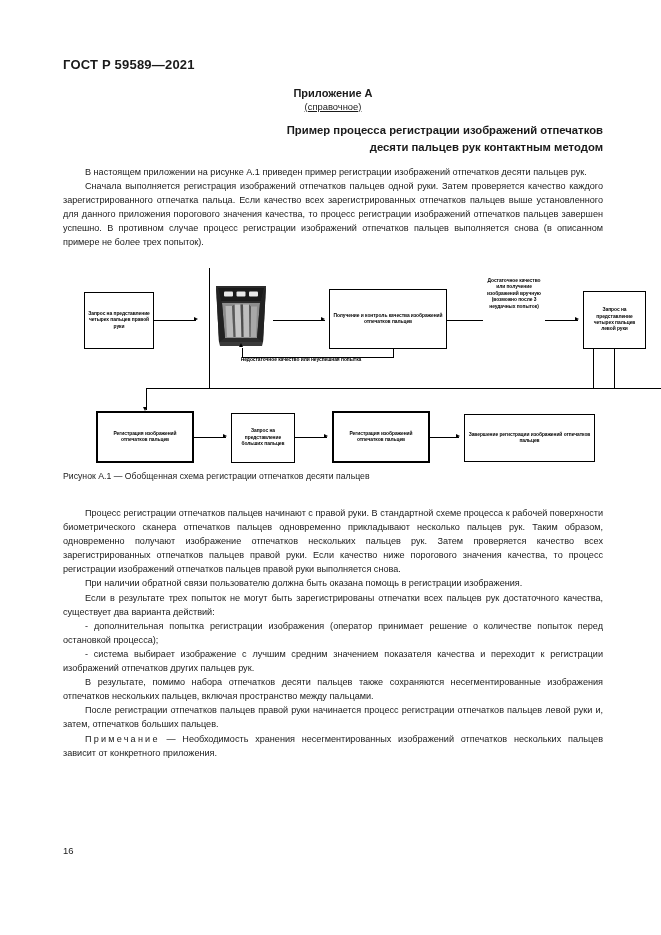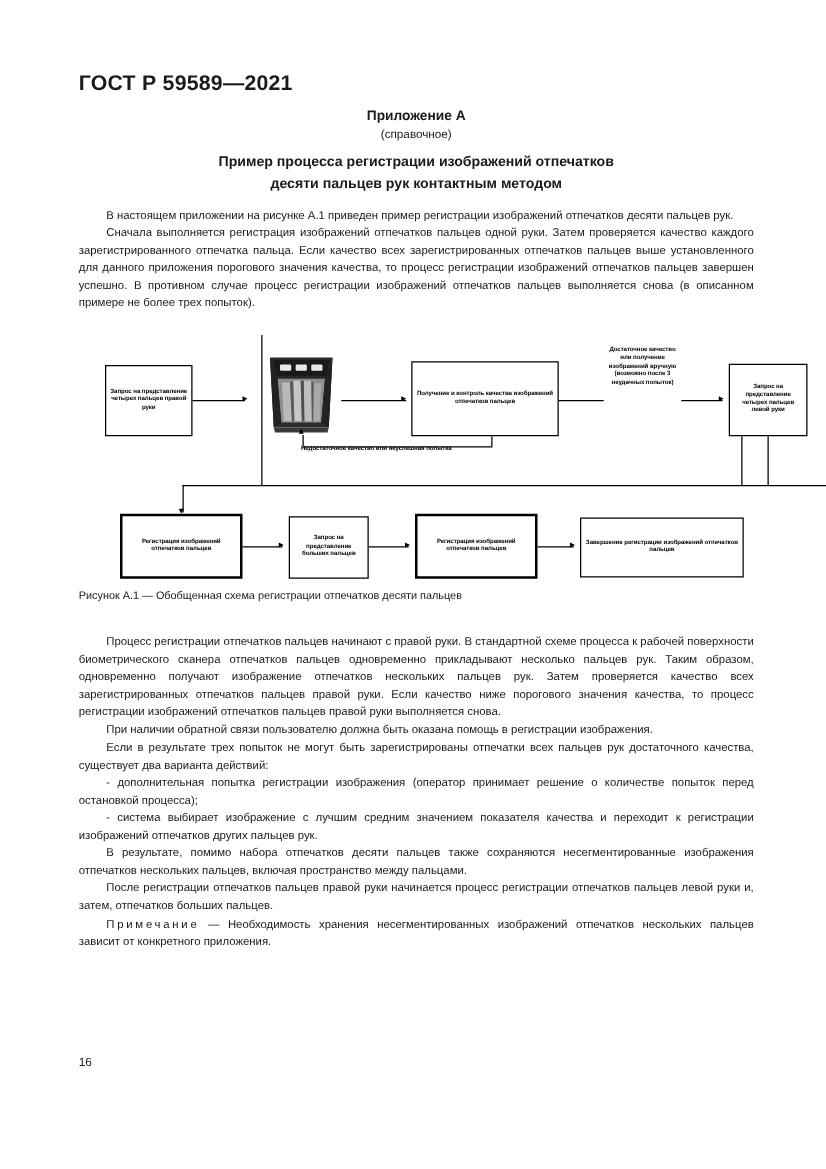--- a/index.html
+++ b/index.html
@@ -21,21 +21,21 @@
     inset: 0;
     width: 661px;
     height: 935px;
   }
 
   
   .doc-header {
     position: absolute;
     left: 63px;
     top: 57px;
-    font-size: 17px;
+    font-size: 13px;
     font-weight: bold;
     letter-spacing: 0.2px;
   }
 
   
   .annex-block {
     position: absolute;
     left: 63px;
     top: 86px;
     width: 540px;
@@ -43,27 +43,28 @@
   }
   .annex-line {
     font-size: 11px;
     font-weight: bold;
     line-height: 14px;
   }
   .annex-sub {
     font-size: 9.4px;
     font-weight: normal;
     line-height: 14px;
+    text-decoration: underline;
   }
   .main-title {
     position: absolute;
     left: 63px;
     top: 122px;
     width: 540px;
-    text-align: center;
+    text-align: right;
     font-size: 11.3px;
     font-weight: bold;
     line-height: 17px;
   }
 
   
   .body-col {
     position: absolute;
     left: 63px;
     width: 540px;

